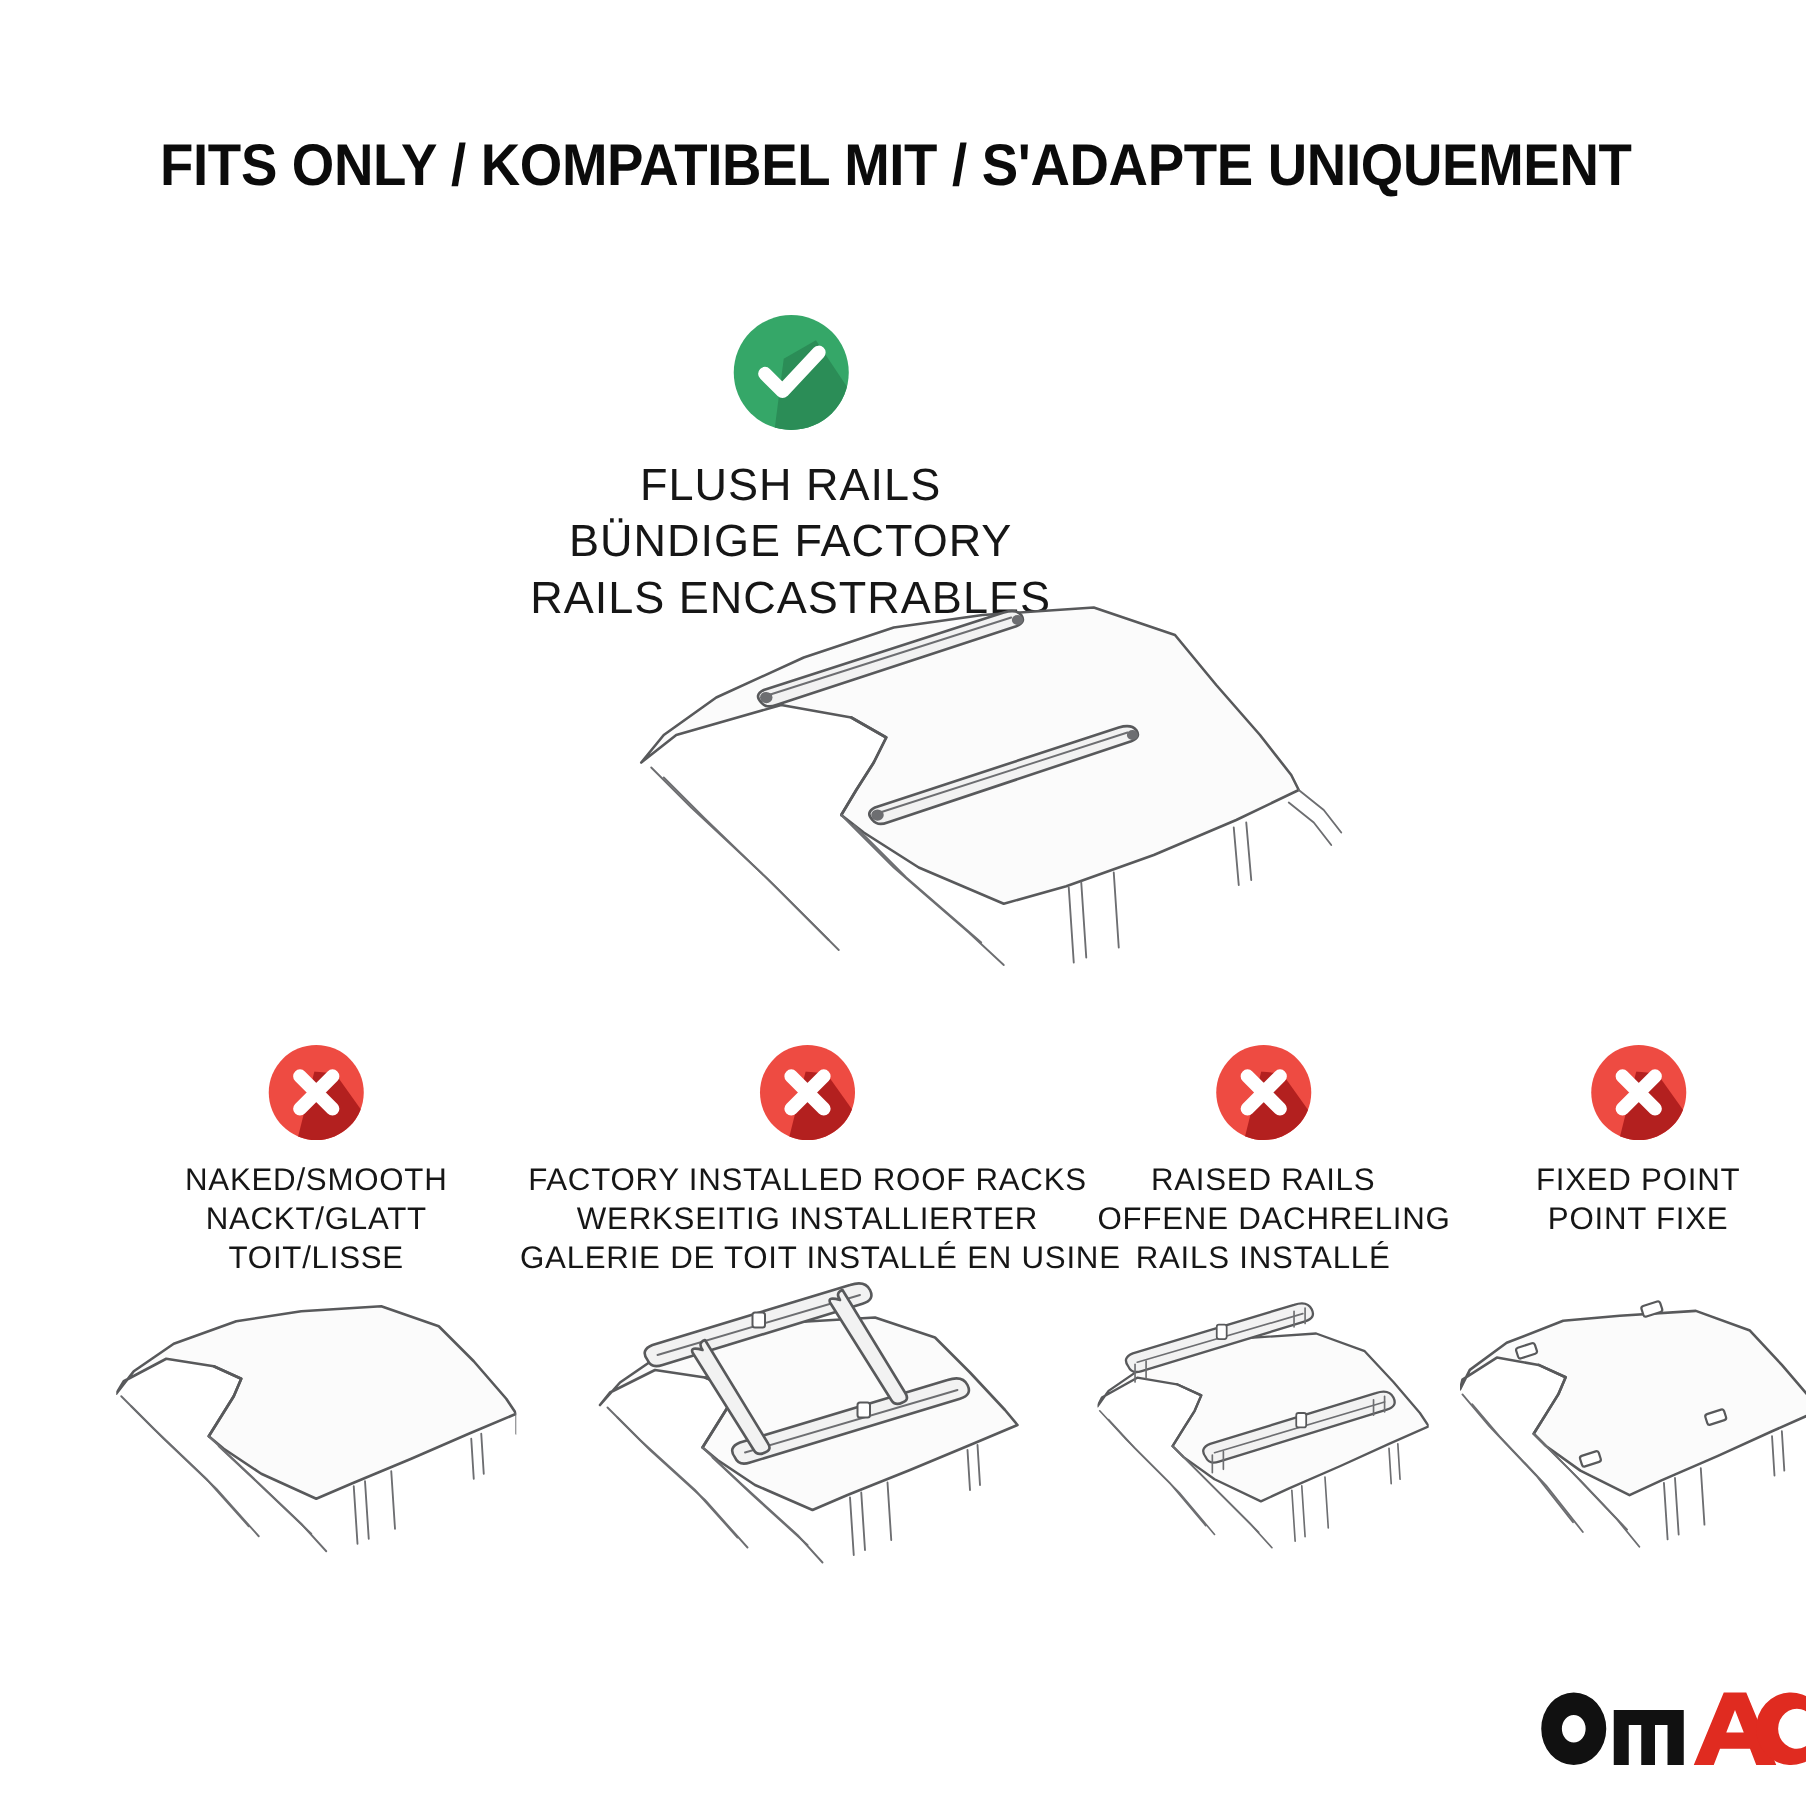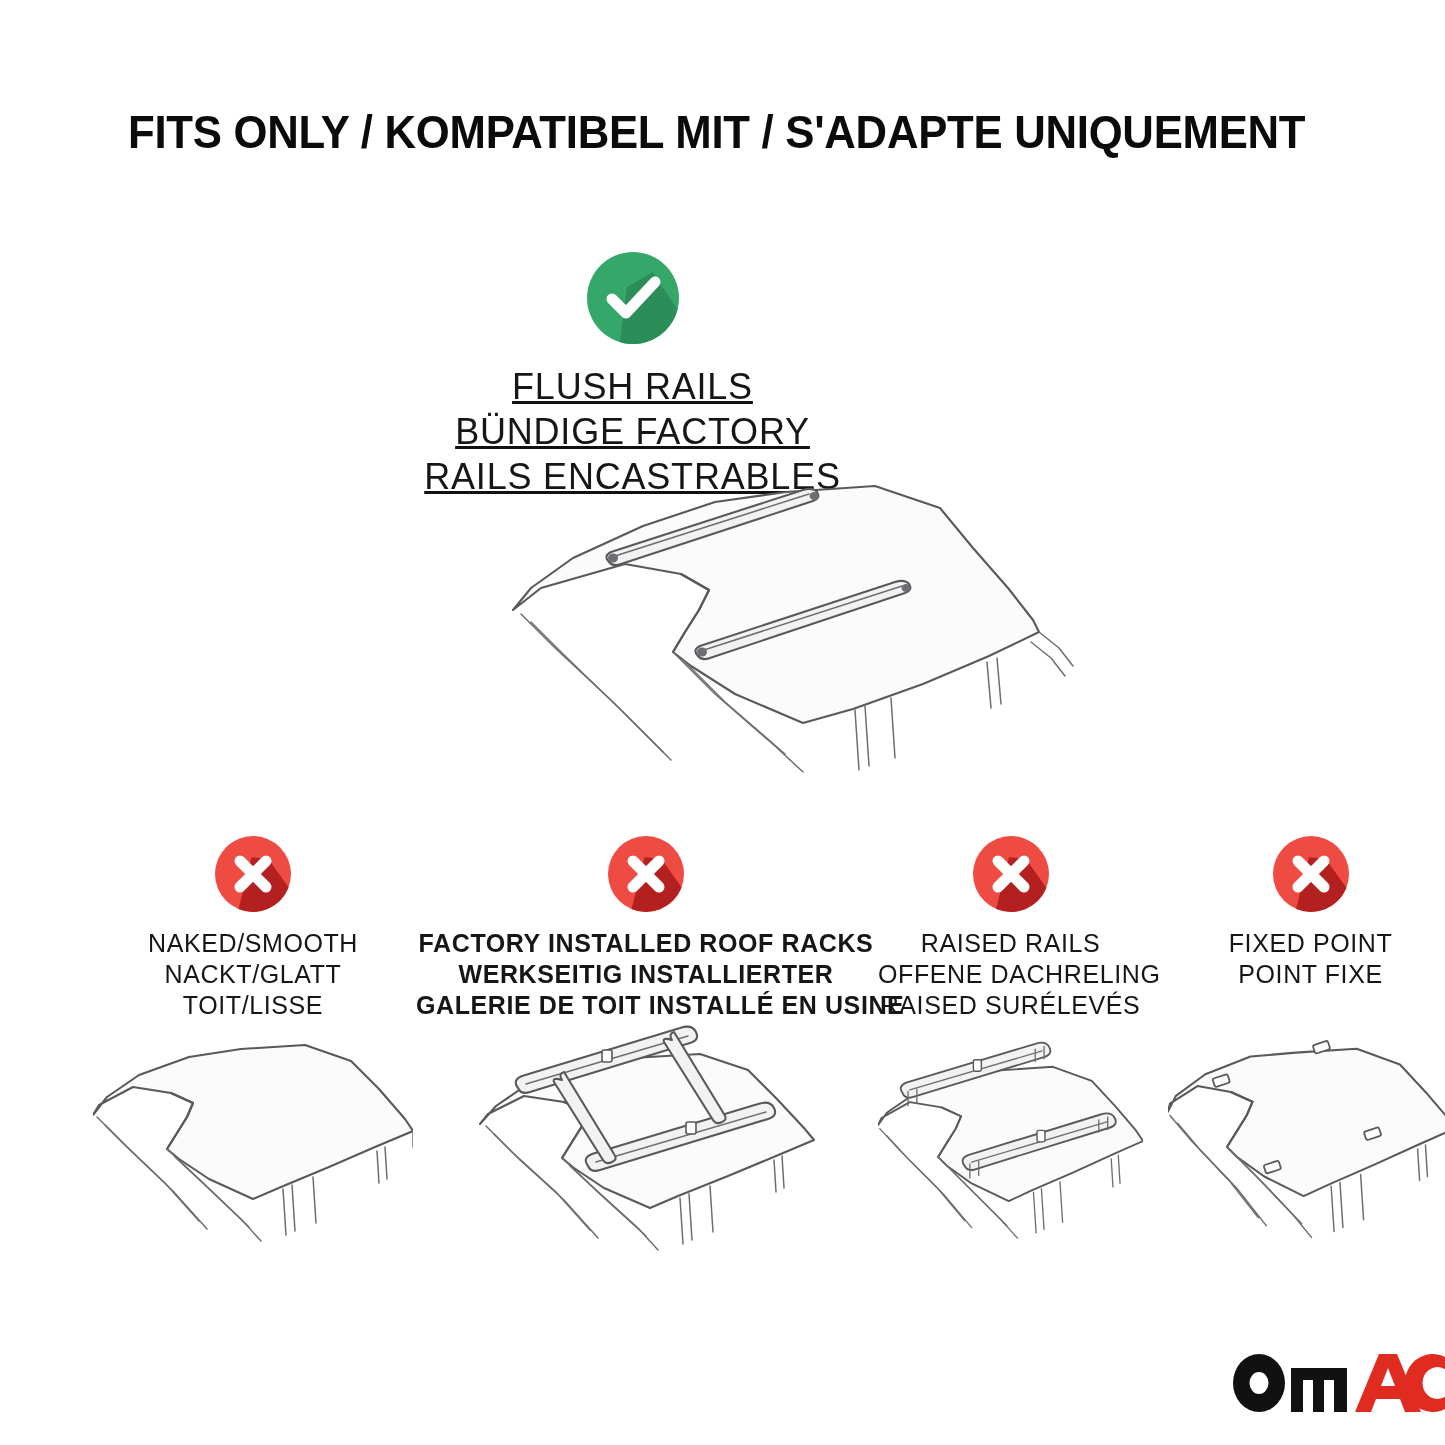--- a/index.html
+++ b/index.html
@@ -42,21 +42,20 @@
     transform-origin: left center;
   }
 
   
   .compat {
     position: absolute;
     left: 0;
     top: 252px;
     width: 1169px;
     text-align: center;
-    text-decoration: underline;
   }
 
   .badge {
     position: relative;
     display: inline-block;
     width: 92px;
     height: 92px;
     border-radius: 50%;
     overflow: hidden;
   }
@@ -113,21 +112,21 @@
     width: 1445px;
     height: 460px;
   }
 
   .col {
     position: absolute;
     top: 0;
     text-align: center;
   }
   .col-0 { left: 45px;   width: 320px; }
-  .col-1 { left: 368px;  width: 460px; font-weight: bold; }
+  .col-1 { left: 368px;  width: 460px; }
   .col-2 { left: 830px;  width: 265px; }
   .col-3 { left: 1120px; width: 285px; }
 
   .col .badge {
     width: 76px;
     height: 76px;
   }
 
   .col-text {
     margin-top: 12px;
@@ -318,21 +317,21 @@
     <div class="col col-2">
       <div class="badge red">
         <span class="flat-shadow"></span>
         <svg viewBox="0 0 76 76" aria-hidden="true">
           <path d="M25 25 L51 51 M51 25 L25 51" fill="none" stroke="#ffffff" stroke-width="11" stroke-linecap="round"></path>
         </svg>
       </div>
       <div class="col-text">
         <div>RAISED RAILS</div>
         <div>OFFENE DACHRELING</div>
-        <div>RAISED SURÉLEVÉS</div>
+        <div>RAILS INSTALLÉ</div>
       </div>
       <div class="col-illustration">
         <svg viewBox="0 0 300 240" aria-hidden="true">
           <path class="ln-fill" d="M138 40 L198 36 L242 52 L268 80 L292 108 L300 120
                                    L264 136 L220 156 L174 176 L148 188
                                    L106 168 L78 148 L68 138
                                    L78 122 L88 106 L94 92
                                    L72 82 L36 76 L4 94 L0 102
                                    L10 88 L42 66 L90 48 Z"></path>
           <path class="ln" d="M72 82 L94 92 L88 106 L78 122 L68 138"></path>

